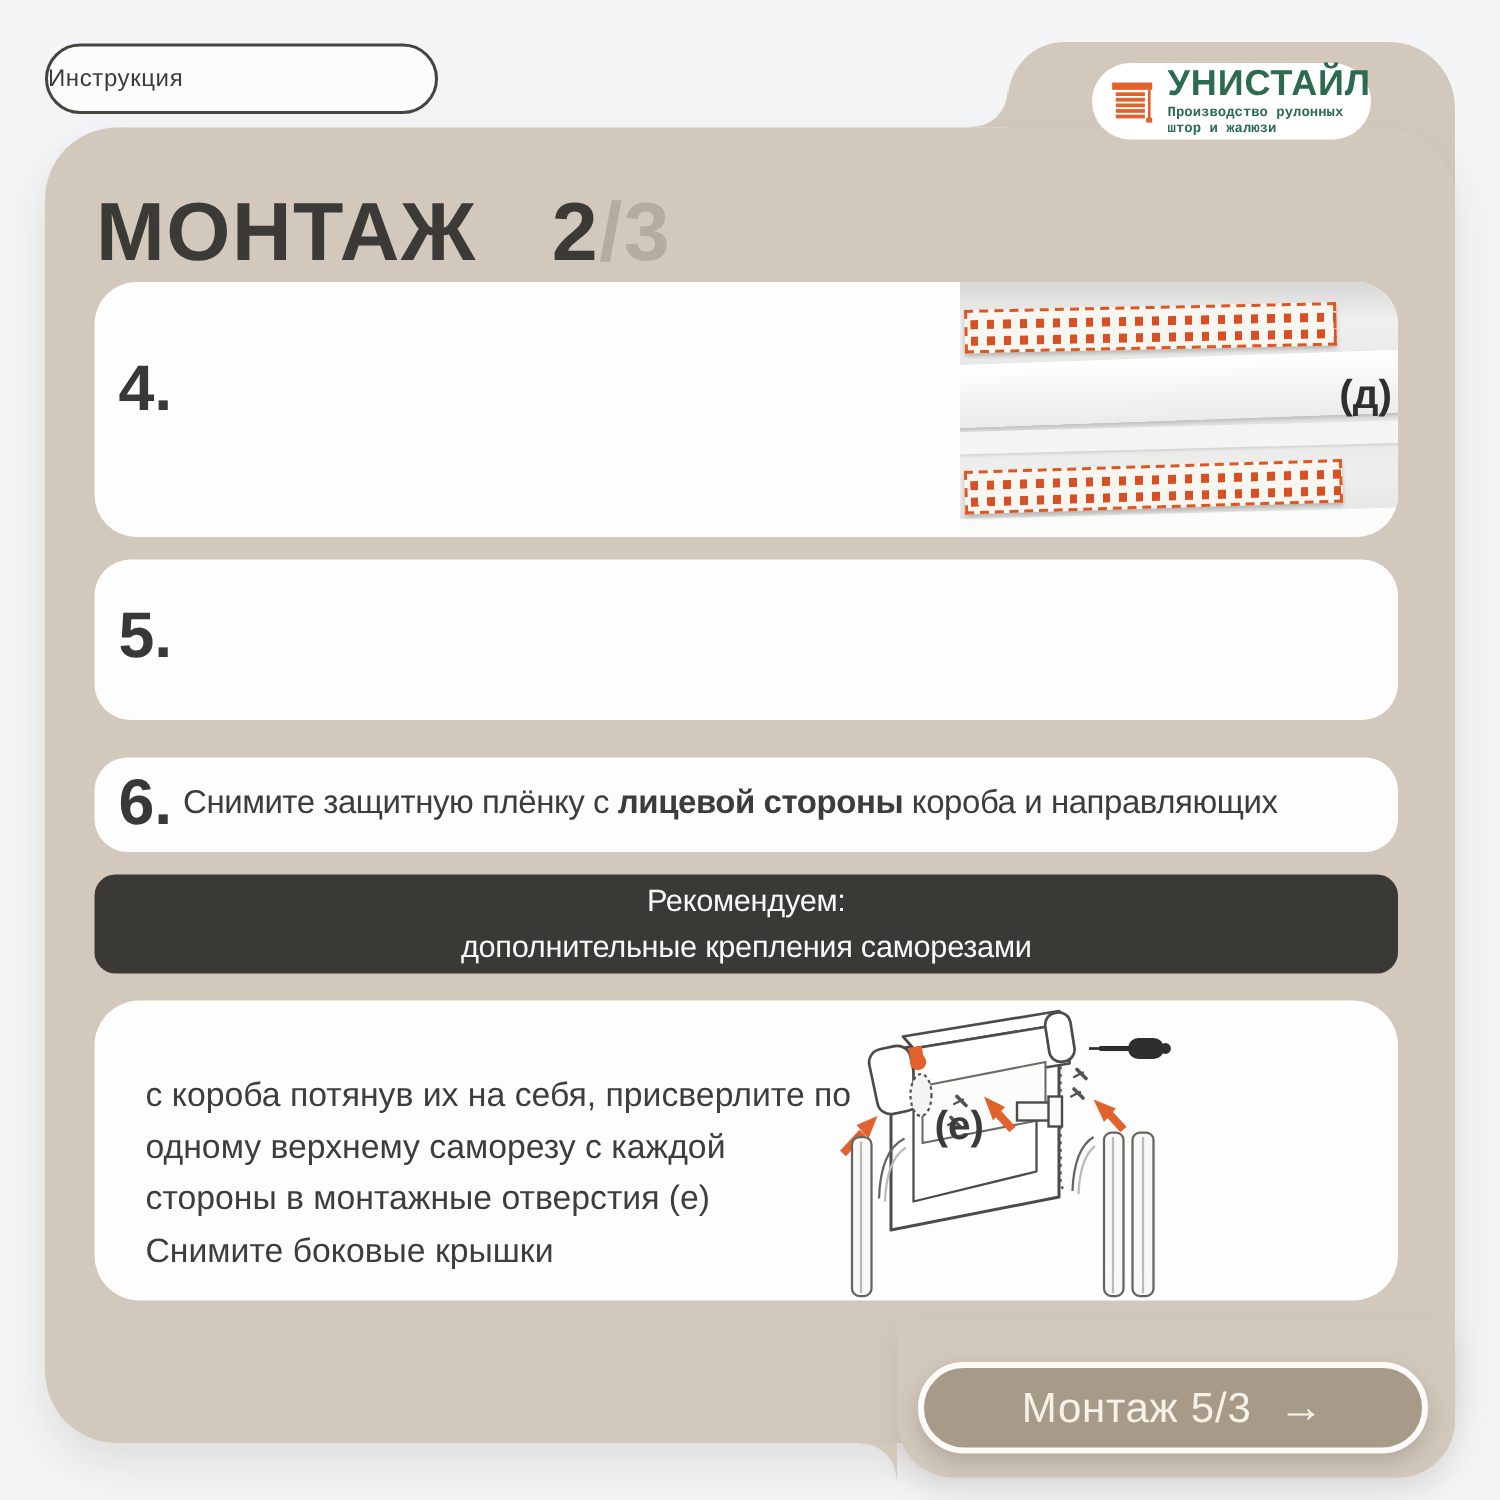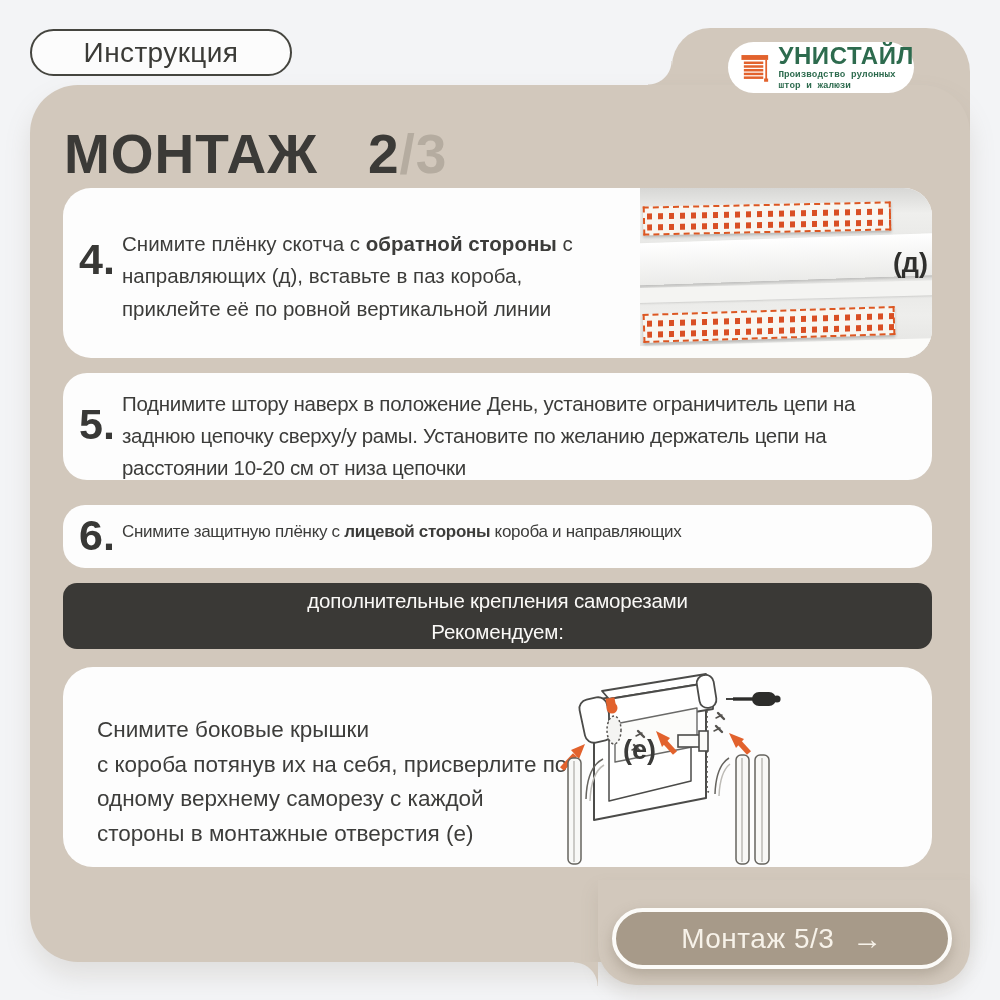--- a/index.html
+++ b/index.html
@@ -1,22 +1,22 @@
 <!DOCTYPE html>
 <html><head>
 <meta charset="utf-8">
 <style>
   html,body{margin:0;padding:0;}
   body{font-family:"Liberation Sans","DejaVu Sans",sans-serif;background:#eef0f2;}
   .page{position:relative;width:1000px;height:1000px;background:#f3f4f6;overflow:hidden;margin:0 auto;}
 
   
   .instr-btn{position:absolute;left:30px;top:29px;width:262px;height:47px;background:#fcfcfc;
-    border:2px solid #45453f;border-radius:25px;display:flex;align-items:center;justify-content:center;
-    font-size:28px;color:#3b3b37;letter-spacing:.4px;box-sizing:border-box;}
+    border:2px solid #45453f;border-radius:25px;display:flex;align-items:center;justify-content:flex-start;
+    font-size:16px;color:#3b3b37;letter-spacing:.4px;box-sizing:border-box;}
 
   
   .beige{background:#d2c8bc;}
   .card-main{position:absolute;left:30px;top:85px;width:940px;height:877px;border-radius:48px;
     box-shadow:0 14px 26px rgba(140,128,110,.18);}
   .tab-top{position:absolute;left:672px;top:28px;width:298px;height:110px;border-radius:38px 44px 0 0;}
   .tab-bottom{position:absolute;left:598px;top:880px;width:372px;height:105px;border-radius:0 0 38px 38px;
     box-shadow:0 10px 18px rgba(140,128,110,.18);}
   .fillet{position:absolute;width:24px;height:24px;}
   .fillet-top{left:648px;top:61px;background:radial-gradient(circle 24px at 0 0,rgba(0,0,0,0) 23px,#d2c8bc 24px);}
@@ -38,21 +38,21 @@
   
   .step-card{position:absolute;left:63px;width:869px;background:#fdfdfd;z-index:4;}
   .card4{top:188px;height:170px;border-radius:28px;}
   .card5{top:373px;height:107px;border-radius:24px;}
   .card6{top:505px;height:63px;border-radius:22px;}
   .step-num{position:absolute;left:16px;font-size:43px;font-weight:600;color:#383836;}
   .n4{top:47px;}.n5{top:27px;}.n6{top:6px;}
   .step-text{position:absolute;color:#3c3c3a;}
   .t4{left:59px;top:40px;width:470px;font-size:20.5px;line-height:1.58;}
   .t5{left:59px;top:15px;width:780px;font-size:20.5px;line-height:1.56;letter-spacing:-.3px;}
-  .t6{left:59px;top:17px;width:790px;font-size:17px;letter-spacing:-.3px;}
+  .t6{left:59px;top:17px;width:790px;font-size:22px;letter-spacing:-.3px;}
   .b{font-weight:700;}
 
   
   .photo{position:absolute;left:577px;top:0;width:292px;height:170px;border-radius:0 28px 28px 0;overflow:hidden;
     background:linear-gradient(180deg,#d7d7d5,#efefed 15%,#e4e4e2 45%,#eeeeec 75%,#e2e2e0);}
   .rail{position:absolute;left:-12px;width:330px;}
   .rail-a{top:50px;height:42px;background:linear-gradient(180deg,#ffffff,#ebebe9);transform:rotate(-2deg);
     box-shadow:0 2px 3px rgba(0,0,0,.18);}
   .rail-b{top:96px;height:15px;background:#f4f4f2;transform:rotate(-1.5deg);box-shadow:0 1px 2px rgba(0,0,0,.12);}
   .rail-c{top:154px;height:26px;background:#fbfbf9;transform:rotate(-1.5deg);}
@@ -118,50 +118,48 @@
   </div>
 
   <div class="title-row">
     <span>МОНТАЖ</span>
     <span class="title-cur">2</span>
     <span class="title-total">/3</span>
   </div>
 
   <div class="step-card card4">
     <div class="step-num n4">4.</div>
-    <div class="step-text t4"><span>Снимите плёнку скотча с </span><span class="b">обратной стороны</span><span> с направляющих (д), вставьте в паз короба, приклейте её по ровной вертикальной линии</span></div>
     <div class="photo">
       <div class="rail rail-a"></div>
       <div class="rail rail-b"></div>
       <div class="rail rail-c"></div>
       <div class="tape tape1"></div>
       <div class="tape tape2"></div>
       <div class="label-d">(д)</div>
     </div>
   </div>
 
   <div class="step-card card5">
     <div class="step-num n5">5.</div>
-    <div class="step-text t5">Поднимите штору наверх в положение День, установите ограничитель цепи на заднюю цепочку сверху/у рамы. Установите по желанию держатель цепи на расстоянии 10-20 см от низа цепочки</div>
   </div>
 
   <div class="step-card card6">
     <div class="step-num n6">6.</div>
     <div class="step-text t6"><span>Снимите защитную плёнку с </span><span class="b">лицевой стороны</span><span> короба и направляющих</span></div>
   </div>
 
   <div class="banner">
+    <div>Рекомендуем:</div>
     <div>дополнительные крепления саморезами</div>
-    <div>Рекомендуем:</div>
   </div>
 
   <div class="card-final">
     <div class="final-text">
+      <div>с короба потянув их на себя, присверлите по одному верхнему саморезу с каждой стороны в монтажные отверстия (е)</div>
       <div>Снимите боковые крышки</div>
-      <div>с короба потянув их на себя, присверлите по одному верхнему саморезу с каждой стороны в монтажные отверстия (е)</div>
     </div>
     <svg class="diagram" width="386" height="198" viewBox="0 0 386 198">
       <g stroke="#4b4b49" fill="#ffffff" stroke-width="2" stroke-linejoin="round">
 
         <polygon points="45,31 157,13 157,129 45,151"></polygon>
         <polygon points="60,47 142,31 142,112 60,132" stroke-width="1.5"></polygon>
 
         <rect x="33" y="29" width="28" height="44" rx="9" transform="rotate(-12 47 51)" stroke-width="1.8"></rect>
 
         <polygon points="53,22 157,5 164,13 60,30" stroke-width="1.8"></polygon>

